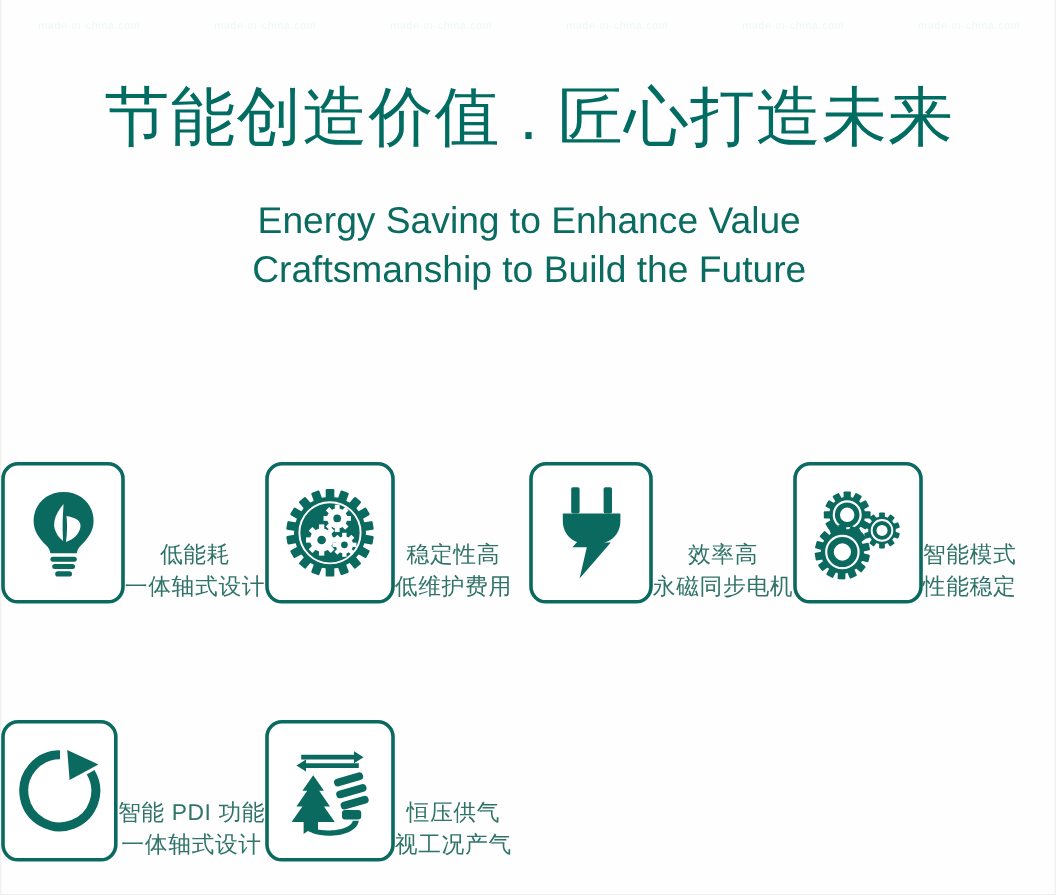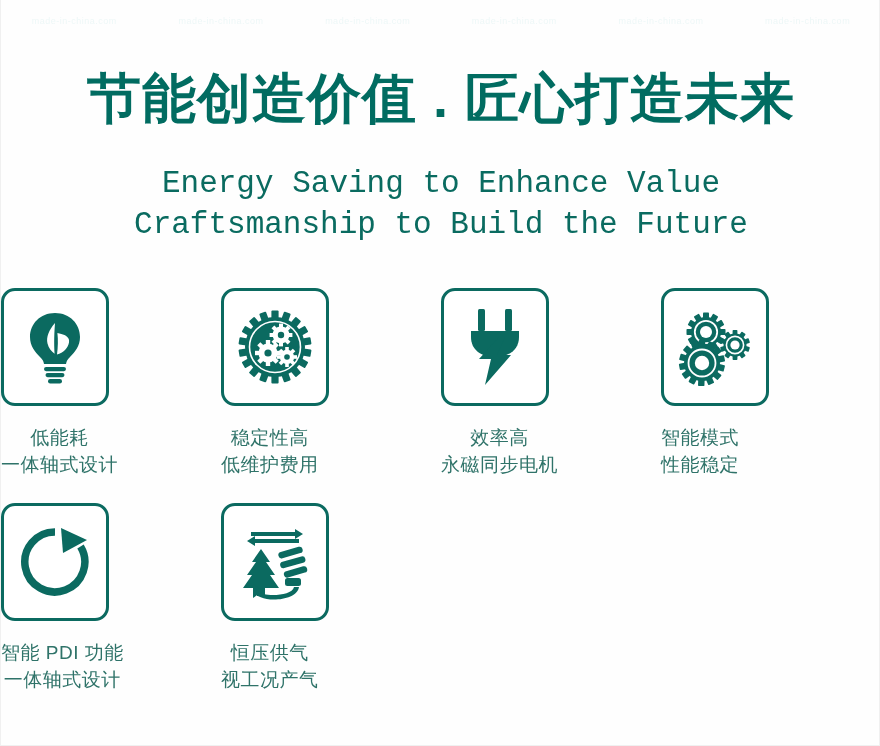--- a/index.html
+++ b/index.html
@@ -46,56 +46,56 @@
   }
 
   .headline {
     position: absolute;
     top: 66px;
     left: 0;
     width: 880px;
     text-align: center;
     font-size: 54px;
     line-height: 64px;
-    font-weight: 700;
+    font-weight: 400;
     color: #016C61;
     letter-spacing: 1px;
     white-space: nowrap;
   }
 
   .subtitle {
     position: absolute;
     top: 163px;
     left: 0;
     width: 880px;
     text-align: center;
     color: #0A6B60;
     font-size: 31px;
     line-height: 41px;
     font-weight: 400;
     letter-spacing: 0px;
   }
-  .subtitle .line { display: block; font-family: Liberation Mono, monospace; }
+  .subtitle .line { display: block; }
 
   .grid {
     position: absolute;
     top: 288px;
     left: 0;
     width: 880px;
     display: grid;
     grid-template-columns: repeat(4, 220px);
     grid-template-rows: 215px 215px;
     justify-items: center;
   }
 
   .feature {
     width: 220px;
     display: flex;
-    flex-direction: column;
-    align-items: flex-start;
+    flex-direction: row;
+    align-items: flex-end;
   }
 
   .icon-frame {
     width: 108px;
     height: 118px;
     box-sizing: border-box;
     border: 3px solid #0B6A60;
     border-radius: 14px;
     background: #ffffff;
     display: flex;

